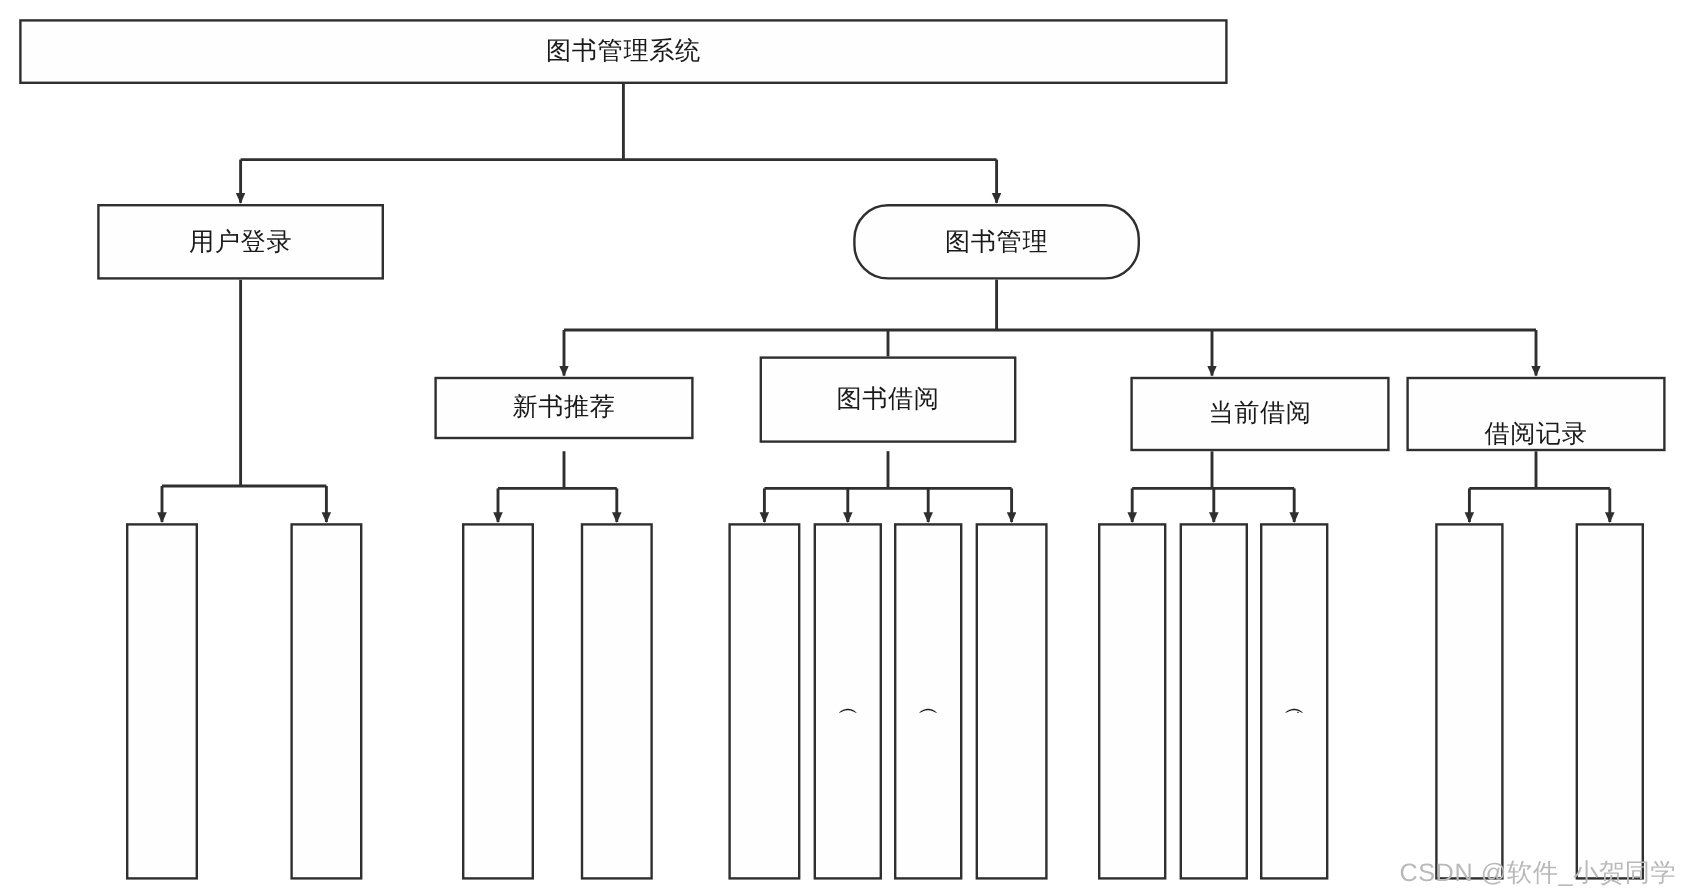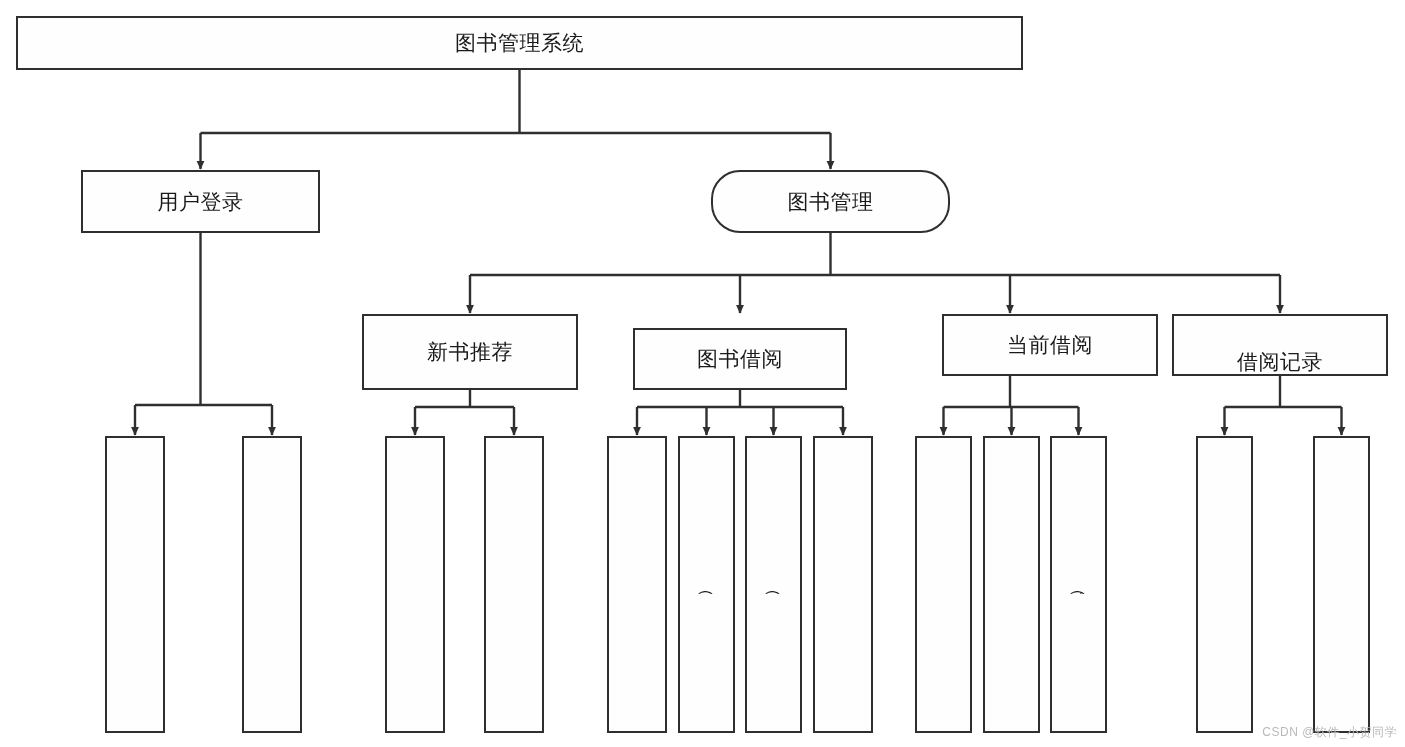--- a/index.html
+++ b/index.html
@@ -58,21 +58,21 @@
     font-size: 21px;
     line-height: 1.22;
     letter-spacing: 2px;
     max-height: 100%;
     overflow: hidden;
   }
   #watermark {
     position: absolute;
     right: 8px;
     bottom: 6px;
-    font-size: 12px;
+    font-size: 21px;
     color: #b9b9b9;
     letter-spacing: 0.5px;
     white-space: nowrap;
   }
 </style>
 </head>
 <body>
 
 <div id="diagram-root">
 
@@ -122,24 +122,24 @@
   <div id="node-layer">
       <div class="node horiz" style="left: 16px; top: 16px; width: 1007px; height: 54px;">
         <span class="label">图书管理系统</span>
       </div>
       <div class="node horiz" style="left: 81px; top: 170px; width: 239px; height: 63px;">
         <span class="label">用户登录</span>
       </div>
       <div class="node horiz" style="left: 711px; top: 170px; width: 239px; height: 63px; border-radius: 29px;">
         <span class="label">图书管理</span>
       </div>
-      <div class="node horiz" style="left: 362px; top: 314px; width: 216px; height: 76px;">
+      <div class="node horiz" style="left: 362px; top: 314px; width: 216px; height: 52px;">
         <span class="label">新书推荐</span>
       </div>
-      <div class="node horiz" style="left: 633px; top: 328px; width: 214px; height: 62px;">
+      <div class="node horiz" style="left: 633px; top: 297px; width: 214px; height: 72px;">
         <span class="label">图书借阅</span>
       </div>
       <div class="node horiz" style="left: 902px; top: 314px; width: 216px; height: 62px; margin-left: 40px;">
         <span class="label">当前借阅</span>
       </div>
       <div class="node horiz" style="left: 1172px; top: 314px; width: 216px; height: 62px; align-items: flex-end;">
         <span class="label">借阅记录</span>
       </div>
       <div class="node vert" style="left: 105px; top: 436px; width: 60px; height: 297px;">
         <span class="label">用户登录</span>

